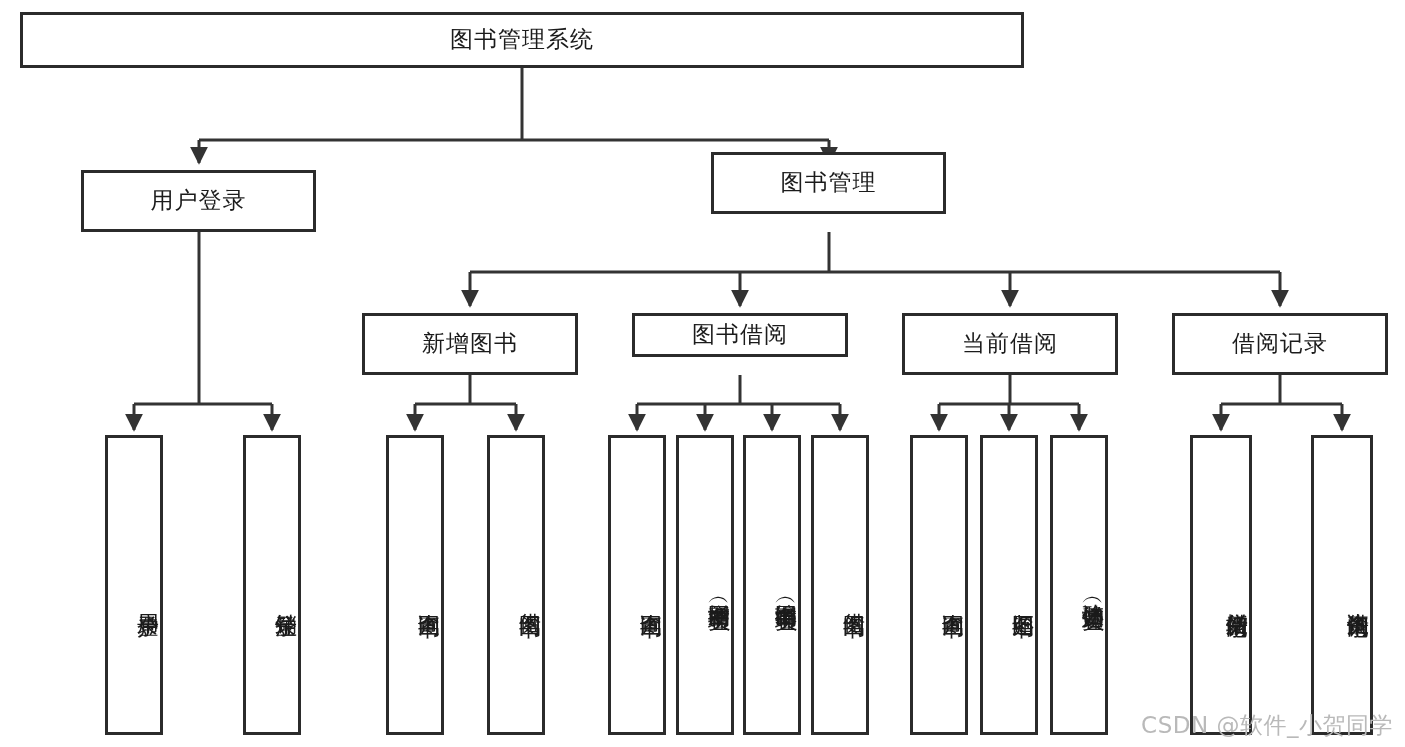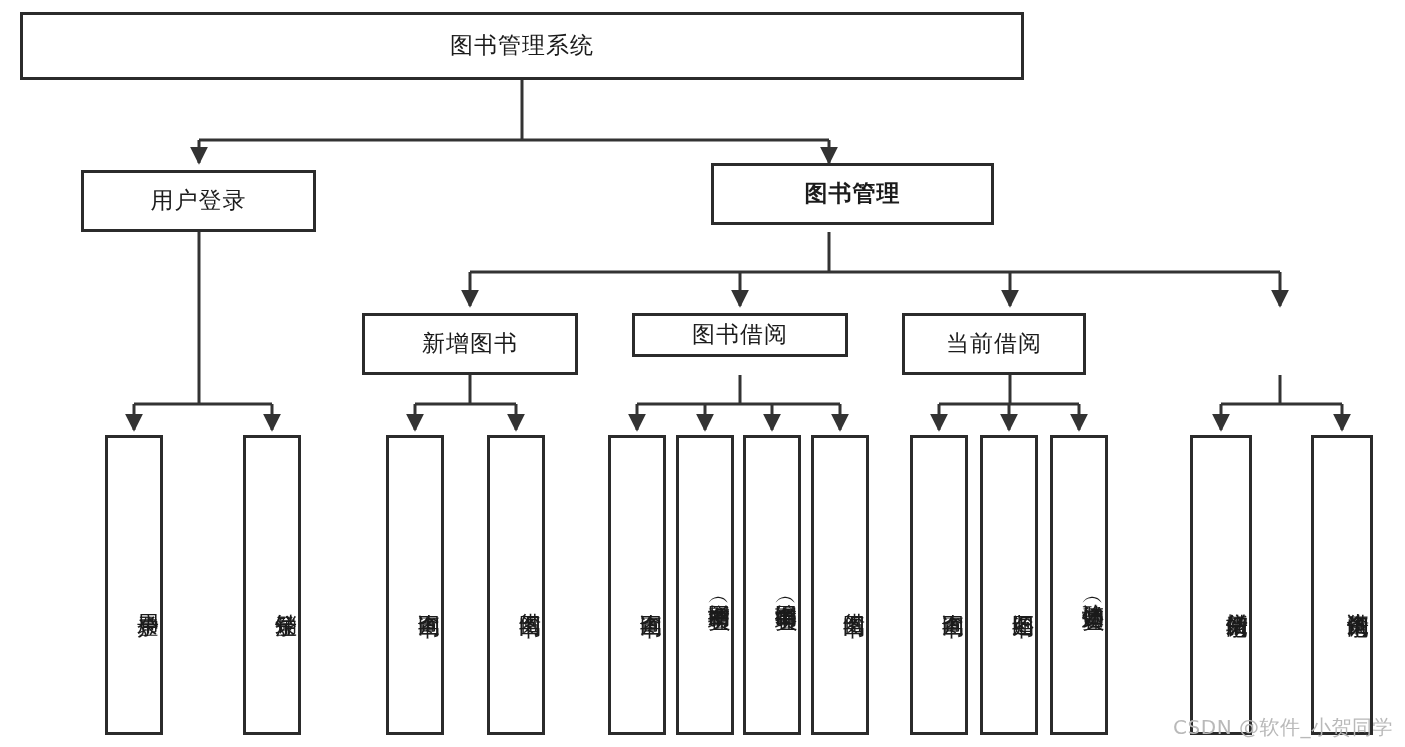--- a/index.html
+++ b/index.html
@@ -53,21 +53,21 @@
     white-space: normal;
     overflow: hidden;
   }
   .node-v.tall {
     padding-top: 10px;
   }
   .watermark {
     position: absolute;
     right: 12px;
     bottom: 6px;
-    font-size: 20px;
+    font-size: 23px;
     color: #b9b9b9;
     letter-spacing: 0.5px;
     white-space: nowrap;
     z-index: 5;
   }
 </style>
 </head>
 <body>
 
 <div id="stage">
@@ -115,28 +115,29 @@
       <path d="M 1009 404 L 1009 430" marker-end="url(#arrow)"></path>
       <path d="M 1079 404 L 1079 430" marker-end="url(#arrow)"></path>
 
       <path d="M 1280 375 L 1280 404"></path>
       <path d="M 1221 404 L 1342 404"></path>
       <path d="M 1221 404 L 1221 430" marker-end="url(#arrow)"></path>
       <path d="M 1342 404 L 1342 430" marker-end="url(#arrow)"></path>
     </g>
   </svg>
 
-  <div class="node node-h" style="left: 20px; top: 12px; width: 1004px; height: 68px;">图书管理系统</div>
+  <div class="node node-h" style="left: 20px; top: 12px; width: 1004px; height: 56px;">图书管理系统</div>
 
   <div class="node node-h" style="left: 81px; top: 170px; width: 235px; height: 62px;">用户登录</div>
-  <div class="node node-h" style="left: 711px; top: 163px; width: 283px; height: 62px; font-weight: bold;">图书管理</div>
+  <div class="node node-h" style="left: 711px; top: 152px; width: 235px; height: 62px;">图书管理</div>
 
   <div class="node node-h" style="left: 362px; top: 313px; width: 216px; height: 62px;">新增图书</div>
   <div class="node node-h" style="left: 632px; top: 313px; width: 216px; height: 44px;">图书借阅</div>
-  <div class="node node-h" style="left: 902px; top: 313px; width: 184px; height: 62px;">当前借阅</div>
+  <div class="node node-h" style="left: 902px; top: 313px; width: 216px; height: 62px;">当前借阅</div>
+  <div class="node node-h" style="left: 1172px; top: 313px; width: 216px; height: 62px;">借阅记录</div>
 
   <div class="node node-v" style="left: 105px; top: 435px; width: 58px; height: 300px;">用户登录</div>
   <div class="node node-v" style="left: 243px; top: 435px; width: 58px; height: 300px;">注销登录</div>
   <div class="node node-v" style="left: 386px; top: 435px; width: 58px; height: 300px;">查询图书</div>
   <div class="node node-v" style="left: 487px; top: 435px; width: 58px; height: 300px;">借阅图书</div>
   <div class="node node-v" style="left: 608px; top: 435px; width: 58px; height: 300px;">查询图书</div>
   <div class="node node-v tall" style="left: 676px; top: 435px; width: 58px; height: 300px;">新增图书（管理员）</div>
   <div class="node node-v tall" style="left: 743px; top: 435px; width: 58px; height: 300px;">编辑图书（管理员）</div>
   <div class="node node-v" style="left: 811px; top: 435px; width: 58px; height: 300px;">借阅图书</div>
   <div class="node node-v" style="left: 910px; top: 435px; width: 58px; height: 300px;">查询图书</div>

